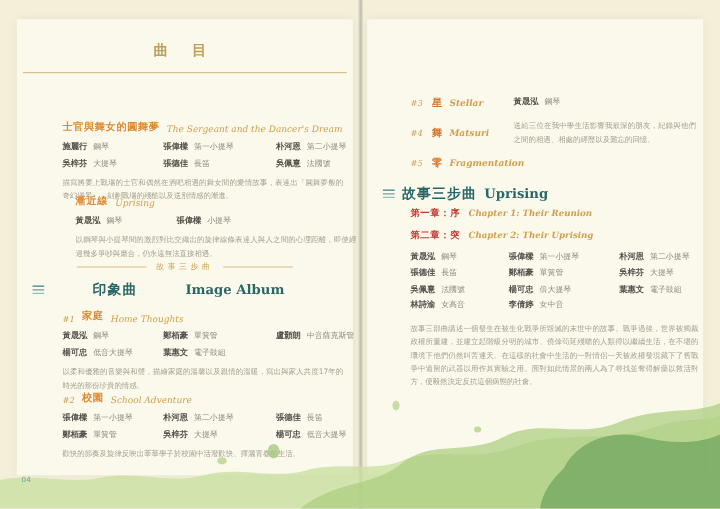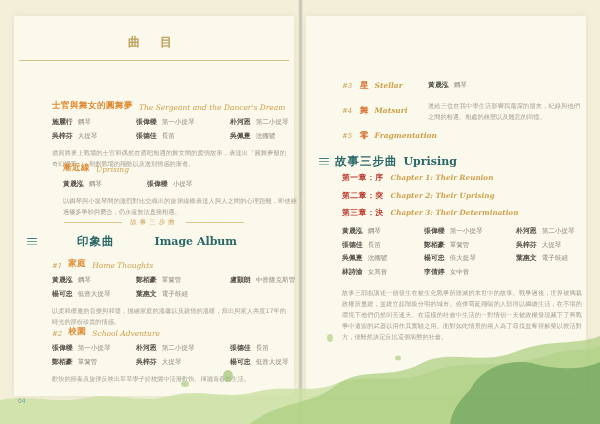--- a/index.html
+++ b/index.html
@@ -255,24 +255,20 @@
 
   <div class="piece" style="top:156px;left:36px;width:240px;">
     <div class="chapter">
       <span class="zh">第一章：序</span>
       <span class="en">Chapter 1: Their Reunion</span>
     </div>
     <div class="chapter">
       <span class="zh">第二章：突</span>
       <span class="en">Chapter 2: Their Uprising</span>
     </div>
-    <div class="chapter">
-      <span class="zh">第三章：決</span>
-      <span class="en">Chapter 3: Their Determination</span>
-    </div>
 
     <div class="grid3 t" style="margin-top:8px;">
       <span class="perf">
           <b class="pname">黃晟泓</b>
           <span class="pinst">鋼琴</span>
         </span>
       <span class="perf">
           <b class="pname">張偉樑</b>
           <span class="pinst">第一小提琴</span>
         </span>

